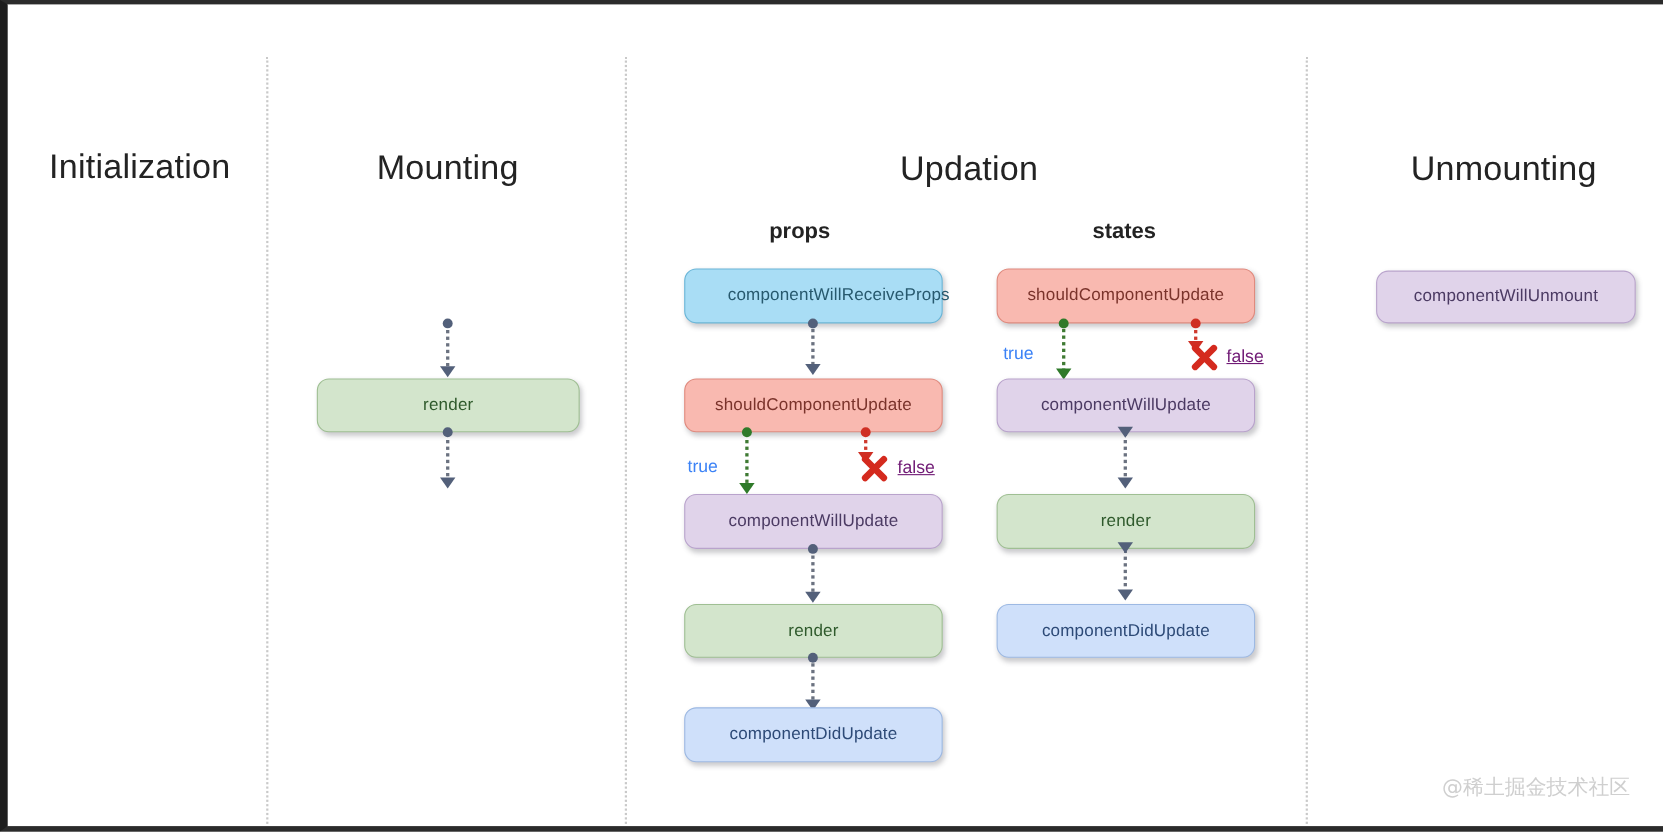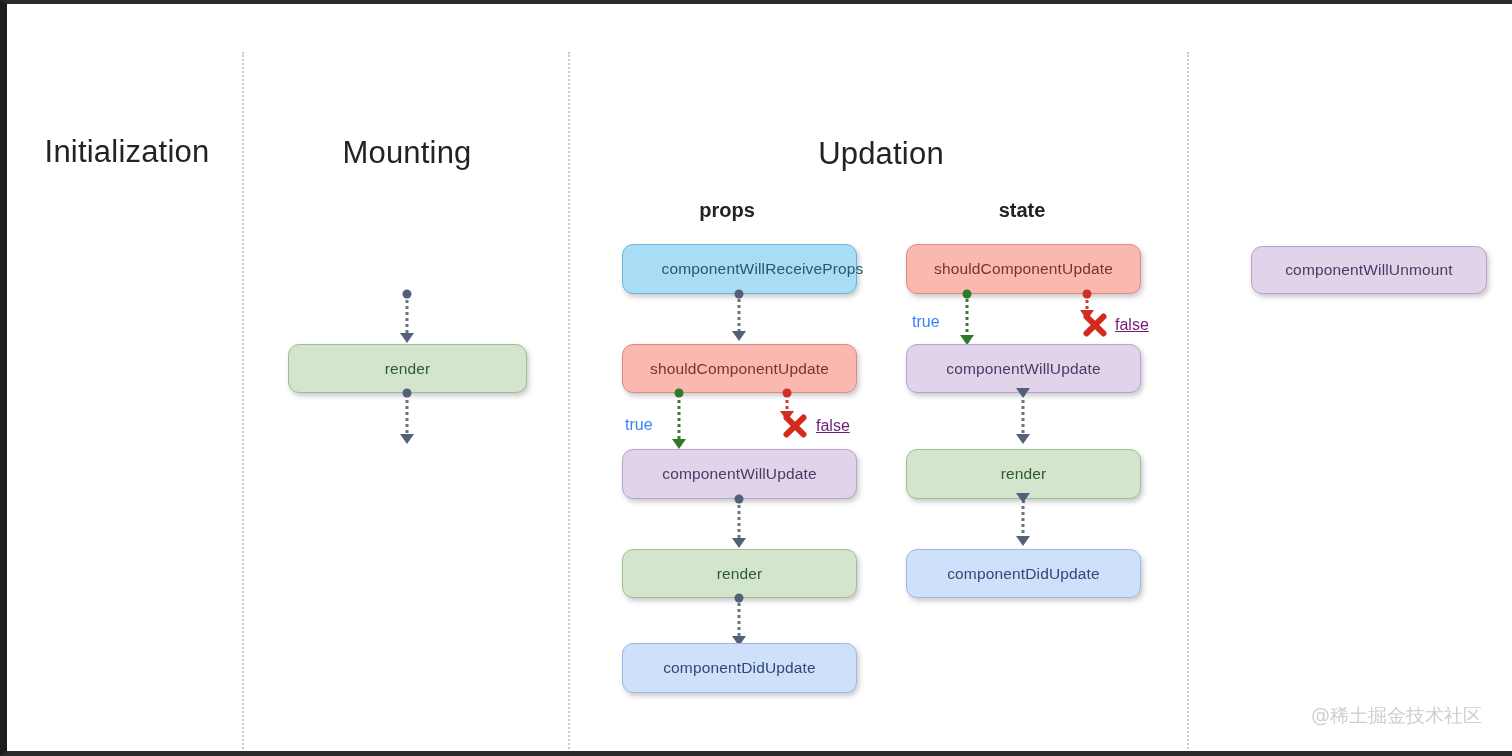--- a/index.html
+++ b/index.html
@@ -119,23 +119,24 @@
 
 <div id="canvas">
 
   <div class="divider" style="left:235px;top:48px;height:704px;"></div>
   <div class="divider" style="left:561px;top:48px;height:704px;"></div>
   <div class="divider" style="left:1180px;top:48px;height:704px;"></div>
 
   <div class="col-title" style="left:400px;top:131px;">Mounting</div>
   <div class="col-title" style="left:120px;top:130px;">Initialization</div>
   <div class="col-title" style="left:874px;top:132px;">Updation</div>
+  <div class="col-title" style="left:1360px;top:132px;">Unmounting</div>
 
   <div class="sub-title" style="left:720px;top:195px;">props</div>
-  <div class="sub-title" style="left:1015px;top:195px;">state</div>
+  <div class="sub-title" style="left:1015px;top:195px;">states</div>
 
 
   <div class="conn" style="left:385px;top:290px;width:30px;height:45px;">
     <div class="line"></div>
   </div>
   <div class="dot" style="left:400px;top:290px;"></div>
   <div class="head" style="left:400px;top:329px;"></div>
 
   <div class="node n-green" style="left:281px;top:340px;width:239px;height:49px;">render</div>
   <div class="conn" style="left:385px;top:389px;width:30px;height:47px;">

